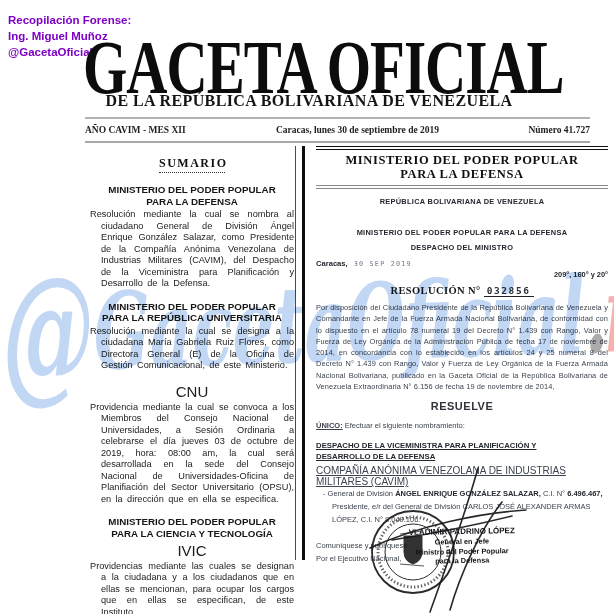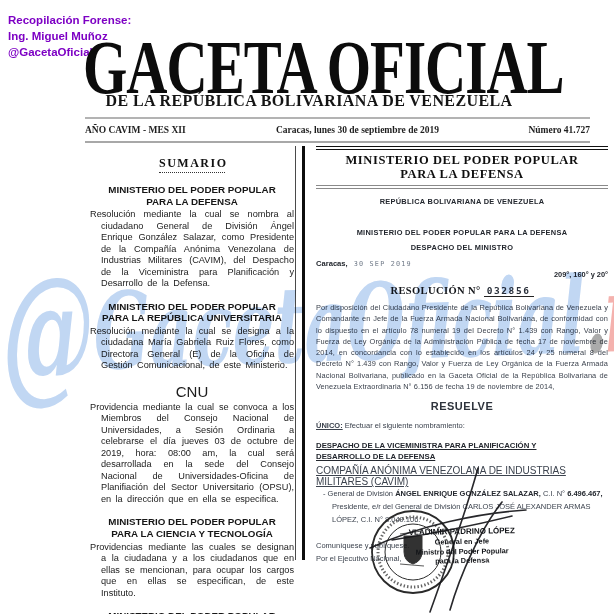--- a/index.html
+++ b/index.html
@@ -122,20 +122,21 @@
   </div>
   <div class="sec-body">Resolución mediante la cual se designa a la ciudadana María Gabriela Ruiz Flores, como Directora General (E) de la Oficina de Gestión Comunicacional, de este Ministerio.</div>
 
   <div class="sec-sub" style="margin-top:11px;">CNU</div>
   <div class="sec-body">Providencia mediante la cual se convoca a los Miembros del Consejo Nacional de Universidades, a Sesión Ordinaria a celebrarse el día jueves 03 de octubre de 2019, hora: 08:00 am, la cual será desarrollada en la sede del Consejo Nacional de Universidades-Oficina de Planifiación del Sector Universitario (OPSU), en la dirección que en ella se especifica.</div>
 
   <div class="sec-h">
     <div>MINISTERIO DEL PODER POPULAR</div>
     <div>PARA LA CIENCIA Y TECNOLOGÍA</div>
   </div>
+  <div class="sec-sub">IVIC</div>
   <div class="sec-body">Providencias mediante las cuales se designan a la ciudadana y a los ciudadanos que en ellas se mencionan, para ocupar los cargos que en ellas se especifican, de este Instituto.</div>
 
   <div class="sec-h">
     <div>MINISTERIO DEL PODER POPULAR</div>
 
   </div>
 
 </div>
 
 <div class="abs" id="right-col">

